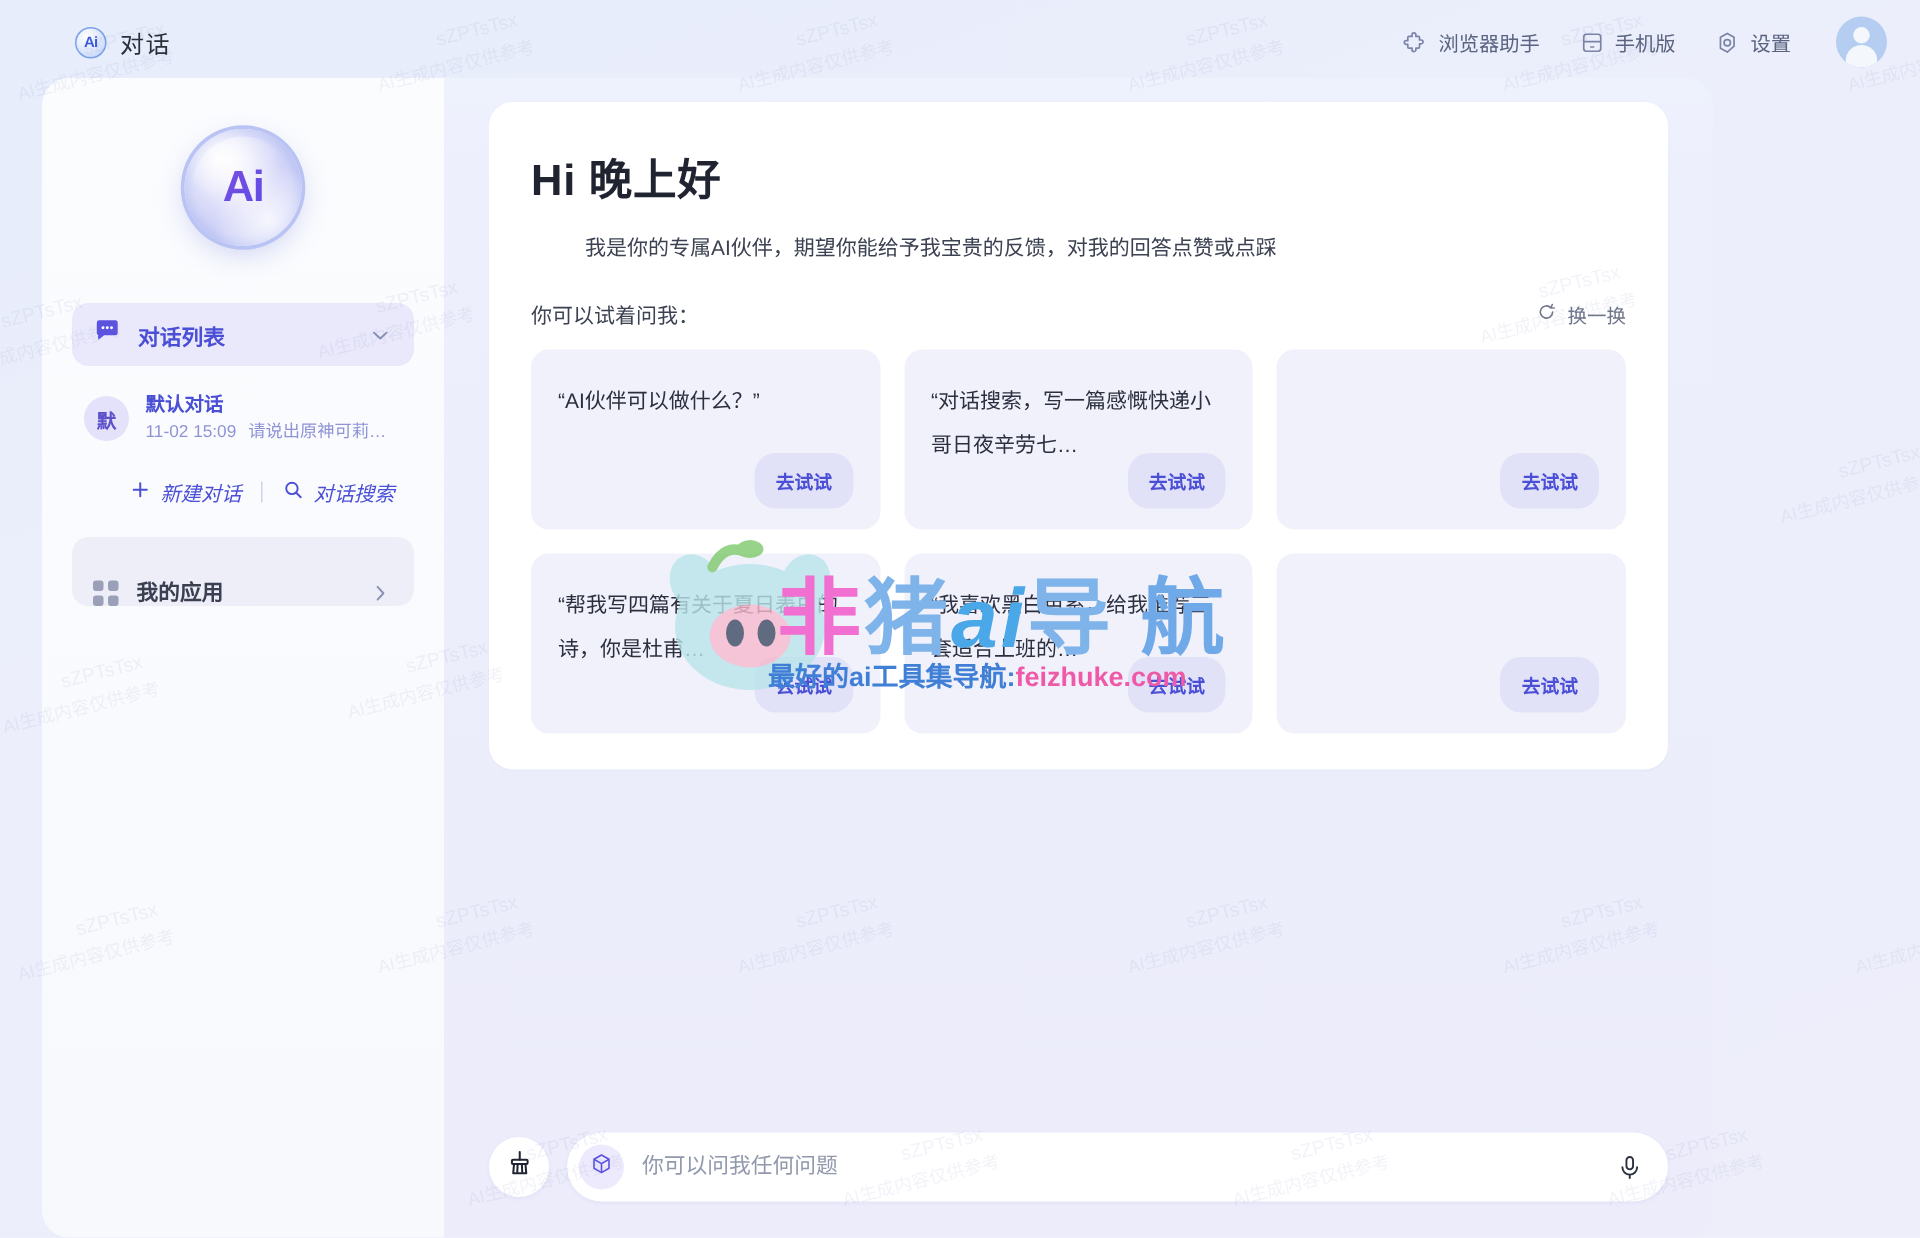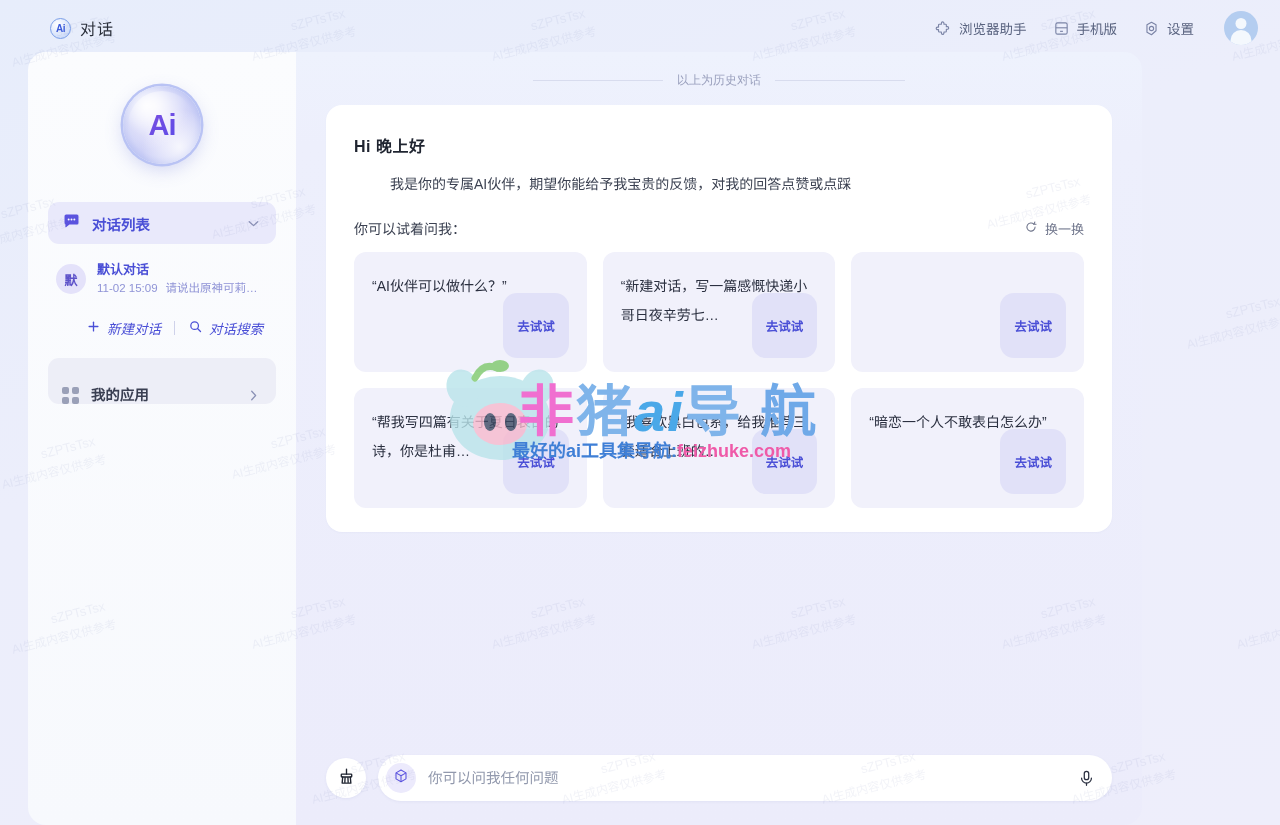--- a/index.html
+++ b/index.html
@@ -177,21 +177,21 @@
   .hist-line { flex: 1; height: 1px; background: #d8dcee; max-width: 130px; }
   .hist-label { font-size: 12px; color: #9aa0bd; white-space: nowrap; }
 
   .greet-card {
     margin: 16px 30px 0 30px;
     background: #ffffff;
     border-radius: 16px;
     padding: 28px 28px 24px 28px;
     box-shadow: 0 1px 2px rgba(80,90,150,0.04);
   }
-  .greet-title { font-size: 16px; font-weight: 700; color: #1f2430; letter-spacing: 0.5px; }
+  .greet-title { font-size: 29px; font-weight: 700; color: #1f2430; letter-spacing: 0.5px; }
   .greet-sub { margin-top: 17px; font-size: 14px; color: #3c4252; line-height: 20px; margin-left: 36px; }
 
   .try-row {
     margin-top: 24px; display: flex; 
   }
   .try-label { font-size: 14px; color: #3c4252; }
   .refresh {
     margin-left: auto; display: flex; align-items: center; gap: 7px;
     font-size: 13px; color: #70768c; cursor: pointer;
   }
@@ -209,21 +209,21 @@
     cursor: pointer;
   }
   .card-txt {
     font-size: 14px; color: #2b3040; line-height: 29px;
     font-weight: 500;
   }
   .card-btn {
     position: absolute; right: 18px; bottom: 14px;
     background: #e1e1f8; color: #4a4fd6;
     font-size: 12.5px; font-weight: 600;
-    padding: 23px 14px; border-radius: 14px;
+    padding: 9px 14px; border-radius: 14px;
     border: none; cursor: pointer;
     font-family: "Liberation Sans", sans-serif;
   }
 
   
   .composer {
     margin-top: auto;
     display: flex; align-items: center; gap: 12px;
     padding: 0 30px 24px 30px;
   }
@@ -371,25 +371,20 @@
       <span class="chev">
         <svg viewBox="0 0 24 24" width="17" height="17" fill="none" stroke="#8a90b5" stroke-width="1.8" stroke-linecap="round" stroke-linejoin="round">
           <polyline points="9.5 6 15 12 9.5 18"></polyline>
         </svg>
       </span>
     </div>
   </aside>
 
   <section class="main">
 
-    <div class="hist-divider">
-      <div class="hist-line"></div>
-      <div class="hist-label">以上为历史对话</div>
-      <div class="hist-line"></div>
-    </div>
 
     <div class="greet-card">
       <div class="greet-title">Hi 晚上好</div>
       <div class="greet-sub">我是你的专属AI伙伴，期望你能给予我宝贵的反馈，对我的回答点赞或点踩</div>
 
       <div class="try-row">
         <div class="try-label">你可以试着问我：</div>
         <div class="refresh">
           <span>
             <svg viewBox="0 0 24 24" width="14" height="14" fill="none" stroke="#70768c" stroke-width="1.8" stroke-linecap="round">
@@ -400,36 +395,35 @@
           <span>换一换</span>
         </div>
       </div>
 
       <div class="cards">
         <div class="card">
           <div class="card-txt">“AI伙伴可以做什么？”</div>
           <button class="card-btn">去试试</button>
         </div>
         <div class="card">
-          <div class="card-txt">“新建对话，写一篇感慨快递小哥日夜辛劳七…</div>
+          <div class="card-txt">“对话搜索，写一篇感慨快递小哥日夜辛劳七…</div>
           <button class="card-btn">去试试</button>
         </div>
         <div class="card">
           <button class="card-btn">去试试</button>
         </div>
         <div class="card">
           <div class="card-txt">“帮我写四篇有关于夏日表白的诗，你是杜甫…</div>
           <button class="card-btn">去试试</button>
         </div>
         <div class="card">
           <div class="card-txt">“我喜欢黑白色系，给我推荐三套适合上班的…</div>
           <button class="card-btn">去试试</button>
         </div>
         <div class="card">
-          <div class="card-txt">“暗恋一个人不敢表白怎么办”</div>
           <button class="card-btn">去试试</button>
         </div>
       </div>
     </div>
 
     <div class="composer">
       <div class="clear-btn">
         <span>
           <svg viewBox="0 0 24 24" width="19" height="19" fill="none" stroke="#1f2430" stroke-width="1.7" stroke-linecap="round" stroke-linejoin="round">
             <line x1="12" y1="2.6" x2="12" y2="9"></line>

